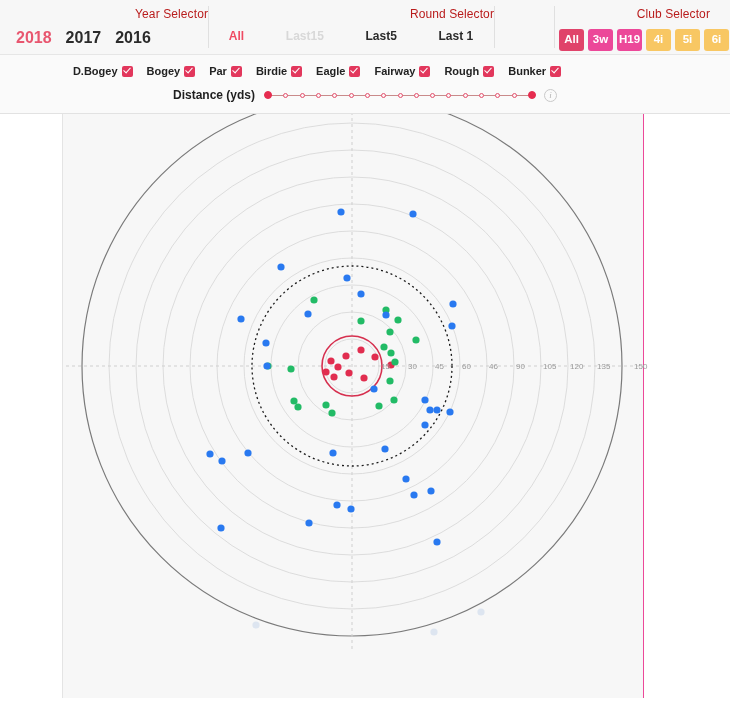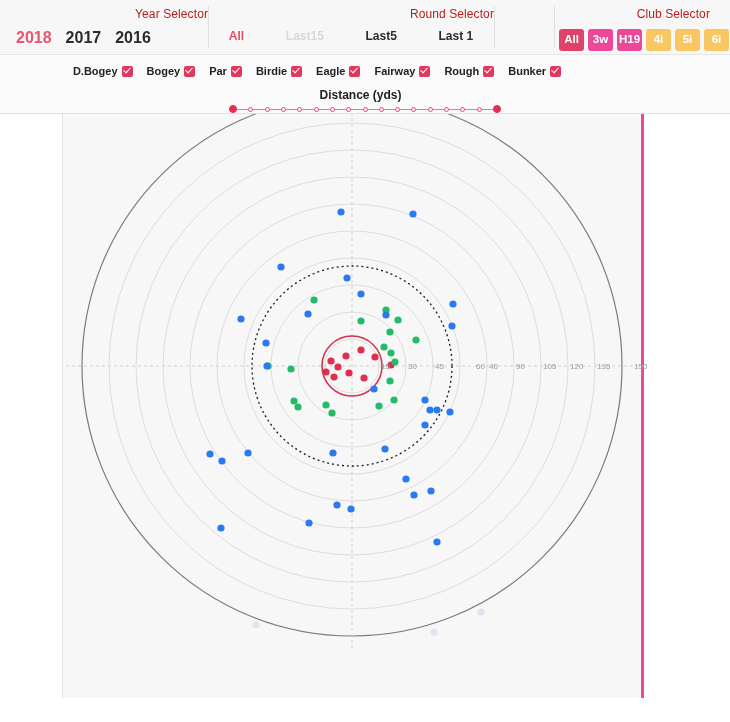--- a/index.html
+++ b/index.html
@@ -65,21 +65,21 @@
     position: relative; cursor: pointer;
   }
   .chk-box::after {
     content: ""; position: absolute; left: 3px; top: 0.5px;
     width: 3px; height: 6px; border: solid #fff;
     border-width: 0 1.6px 1.6px 0; transform: rotate(42deg);
   }
 
   .slider-row {
     position: absolute; top: 33px; left: 0; width: 730px;
-    display: flex; align-items: center; justify-content: center; flex-direction: column;
+    display: flex; align-items: center; justify-content: center;
   }
   .slider-label { font-size: 12px; font-weight: bold; color: #1f1f1f; margin-right: 9px; }
   .slider-track {
     position: relative; width: 272px; height: 14px; display: flex;
     align-items: center; justify-content: space-between; cursor: pointer;
   }
   .slider-track .line {
     position: absolute; left: 2px; right: 2px; top: 6.5px; height: 1px; background: #c98a8a;
   }
   .tick {
@@ -92,21 +92,21 @@
   .info-icon {
     width: 13px; height: 13px; border-radius: 50%; border: 1px solid #c9c9c9;
     margin-left: 8px; color: #b4b4b4; font-size: 9px; font-style: italic;
     display: flex; align-items: center; justify-content: center;
     font-family: "Liberation Serif", serif; cursor: pointer;
   }
 
   
   .chart-card {
     position: absolute; left: 62px; top: 114px; width: 582px; height: 584px;
-    background: #f7f7f7; border-left: 1px solid #e4e4e4; border-right: 3px solid #ec4899;
+    background: #f7f7f7; border-left: 1px solid #e4e4e4; border-right: 1px solid #ec4899;
   }
   .plot { position: absolute; left: 0; top: 0; width: 582px; height: 535px; }
   .plot svg { display: block; }
 
   .axis-lbl {
     position: absolute; font-size: 8px; color: #9a9a9a;
     font-family: "Liberation Sans", sans-serif;
   }
 
   .tabs {
@@ -292,21 +292,21 @@
           <circle cx="368" cy="377" r="3.6" fill="#2979f0"></circle>
           <circle cx="158" cy="414" r="3.6" fill="#2979f0"></circle>
           <circle cx="374" cy="428" r="3.6" fill="#2979f0"></circle>
           <circle cx="193" cy="511" r="3.6" fill="#dde5f0"></circle>
           <circle cx="371" cy="518" r="3.6" fill="#dde5f0"></circle>
           <circle cx="418" cy="498" r="3.6" fill="#dde5f0"></circle>
         </svg>
         <span class="axis-lbl" style="left: 318px; top: 248px;">15</span>
         <span class="axis-lbl" style="left: 345px; top: 248px;">30</span>
         <span class="axis-lbl" style="left: 372px; top: 248px;">45</span>
-        <span class="axis-lbl" style="left: 413px; top: 248px;">60</span>
+        <span class="axis-lbl" style="left: 399px; top: 248px;">60</span>
         <span class="axis-lbl" style="left: 426px; top: 248px;">46</span>
         <span class="axis-lbl" style="left: 453px; top: 248px;">90</span>
         <span class="axis-lbl" style="left: 480px; top: 248px;">105</span>
         <span class="axis-lbl" style="left: 507px; top: 248px;">120</span>
         <span class="axis-lbl" style="left: 534px; top: 248px;">135</span>
         <span class="axis-lbl" style="left: 571px; top: 248px; text-align: right;">150</span>
       </div>
   </div>
 
 </div>

